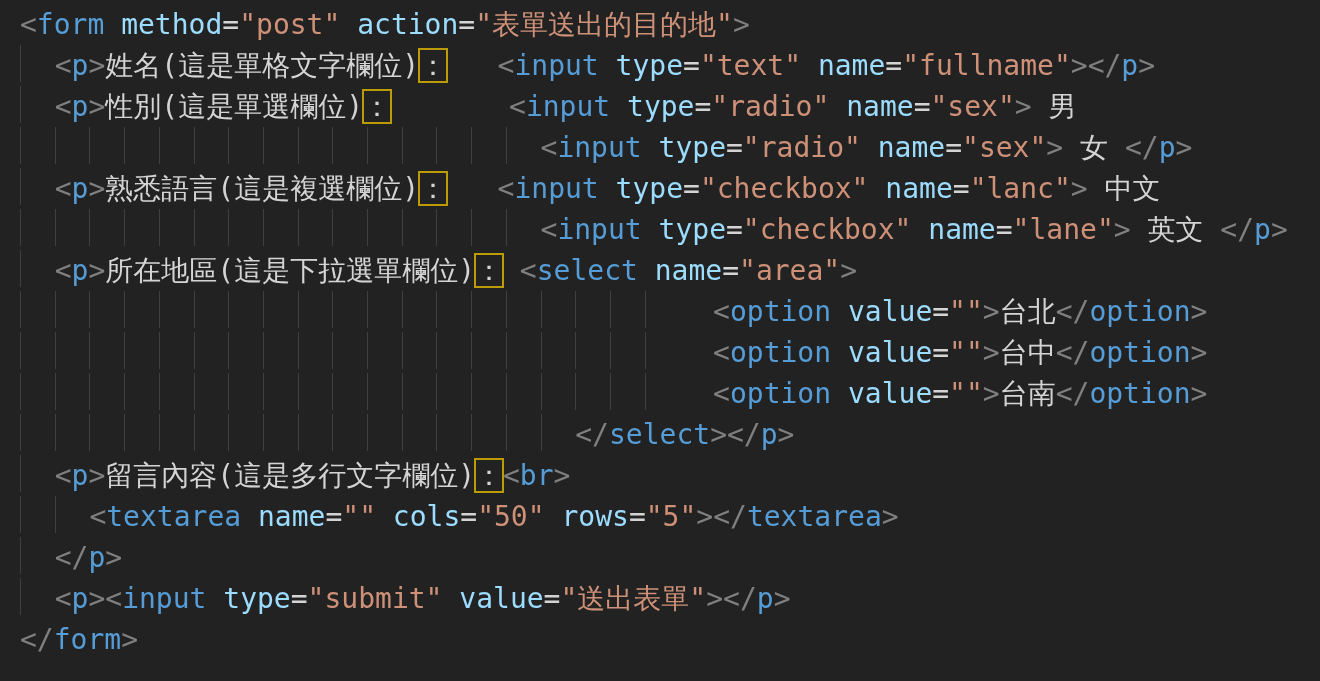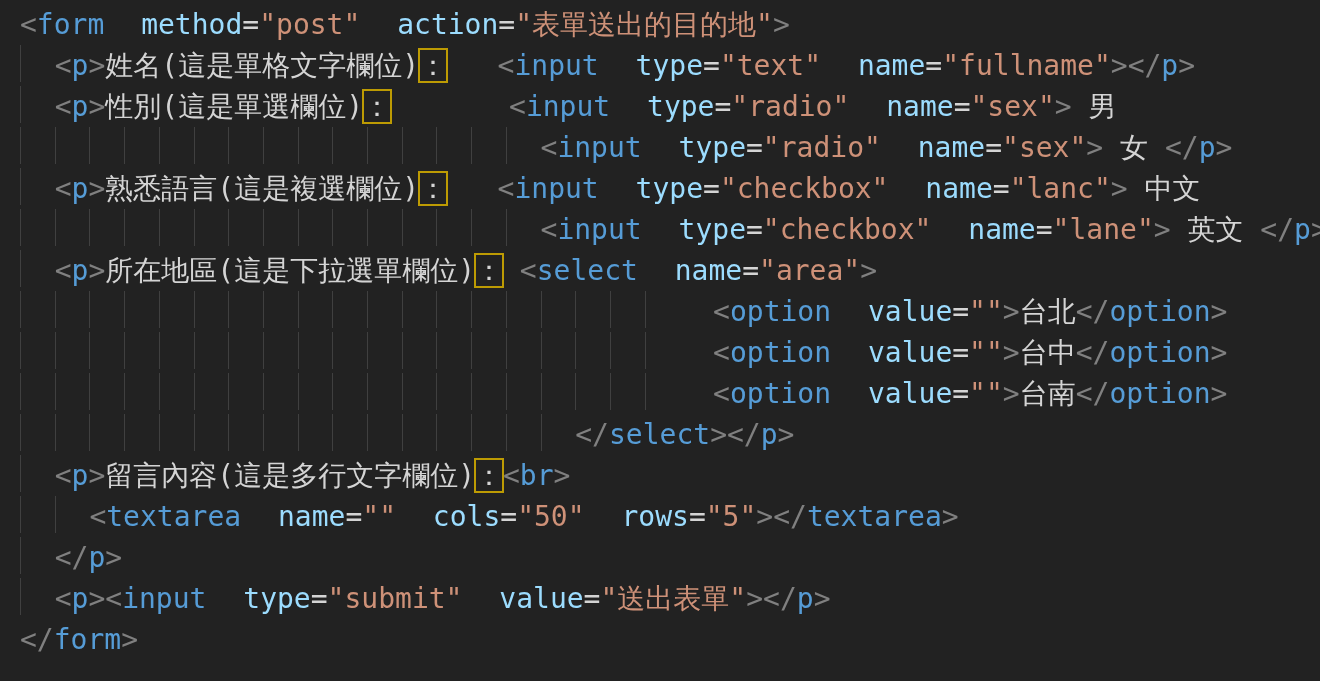--- a/index.html
+++ b/index.html
@@ -19,21 +19,21 @@
     white-space:pre;color:var(--foreground);
     cursor:text;
   }
   .line{height:41px;}
   .guide{
     display:inline-block;width:2ch;height:37px;vertical-align:top;
     border-left:1px solid var(--indent-guide);
   }
   .tk-p{color:var(--punctuation);}
   .tk-t{color:var(--tag);}
-  .tk-a{color:var(--attribute);margin-left:20px;}
+  .tk-a{color:var(--attribute);}
   .tk-s{color:var(--string);}
   .tk-x{color:var(--foreground);}
   .tk-b{
     color:var(--foreground);
     outline:2px solid var(--unicode-box-border);
     outline-offset:-1px;
   }
 </style>
 </head>
 <body>

